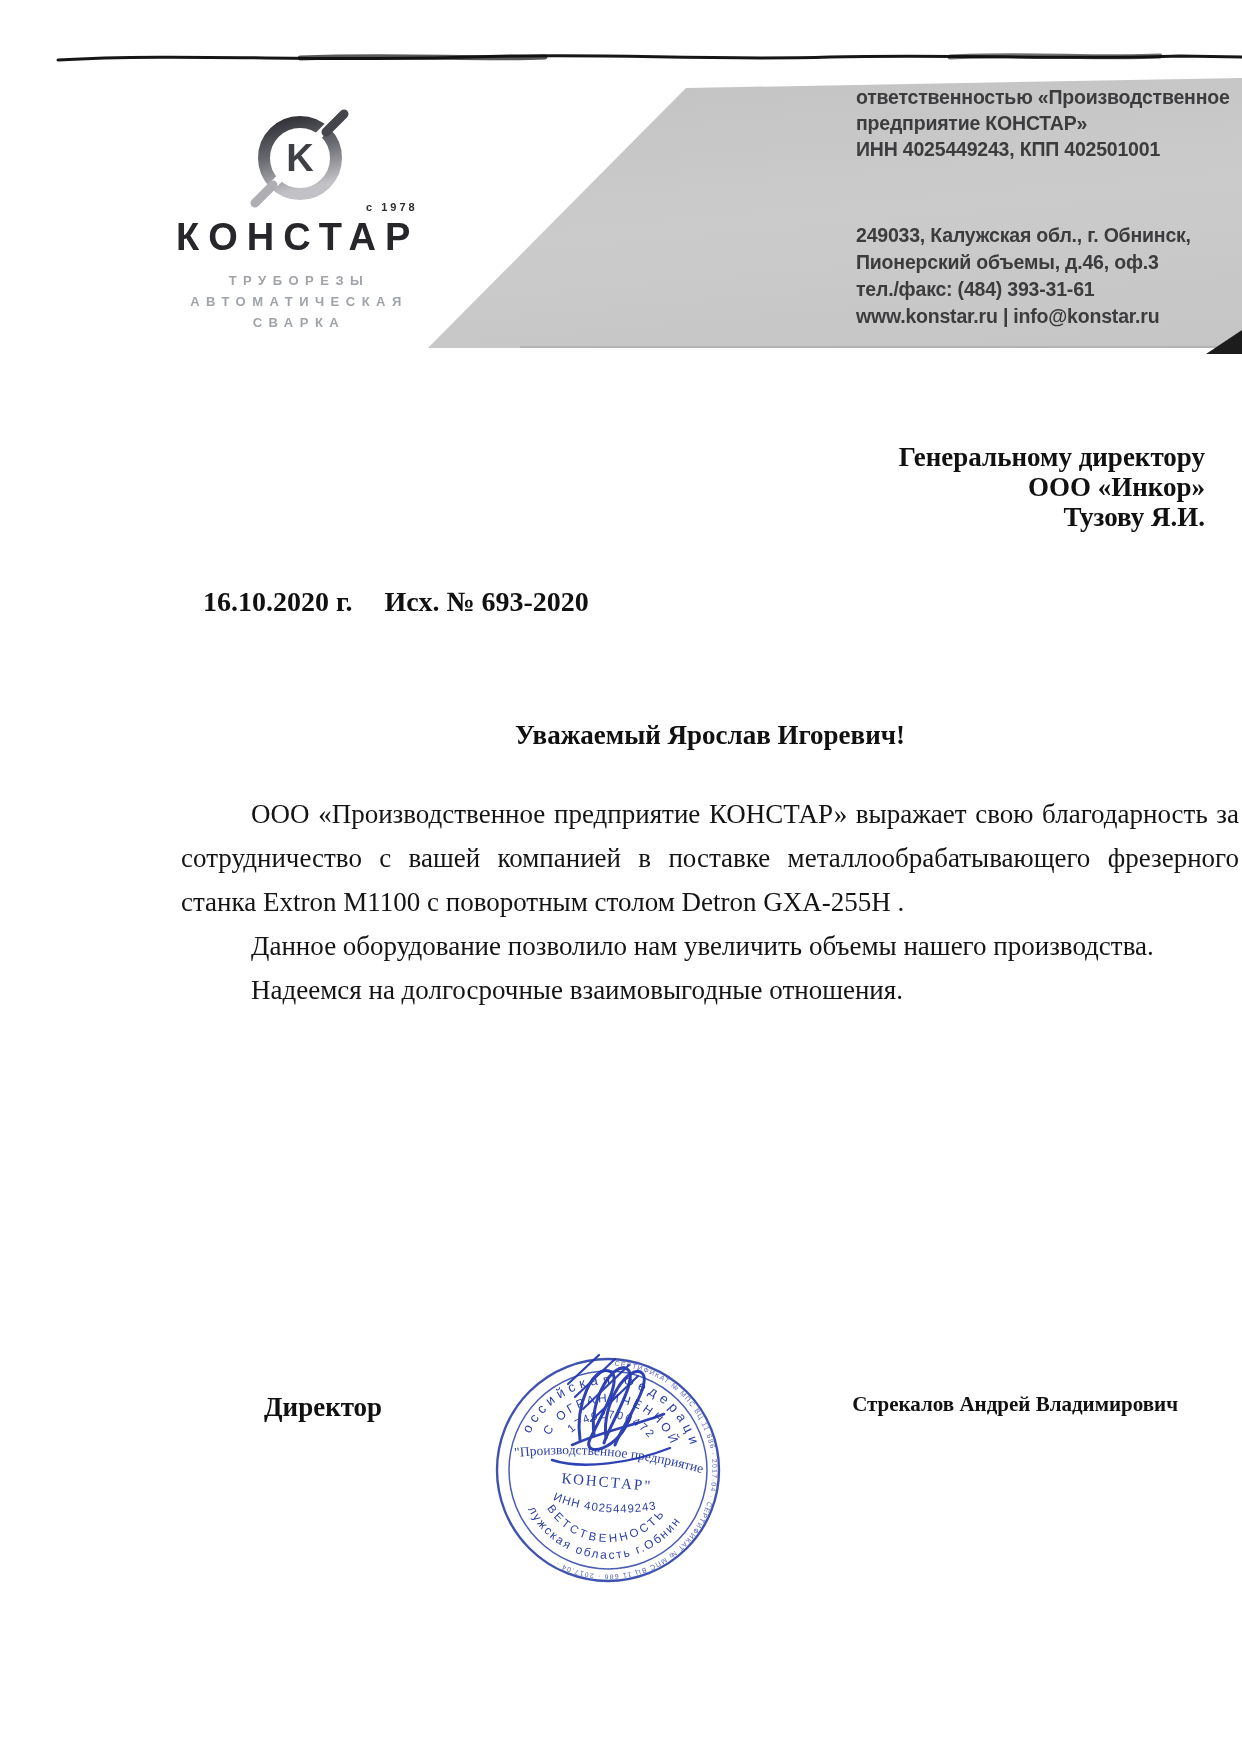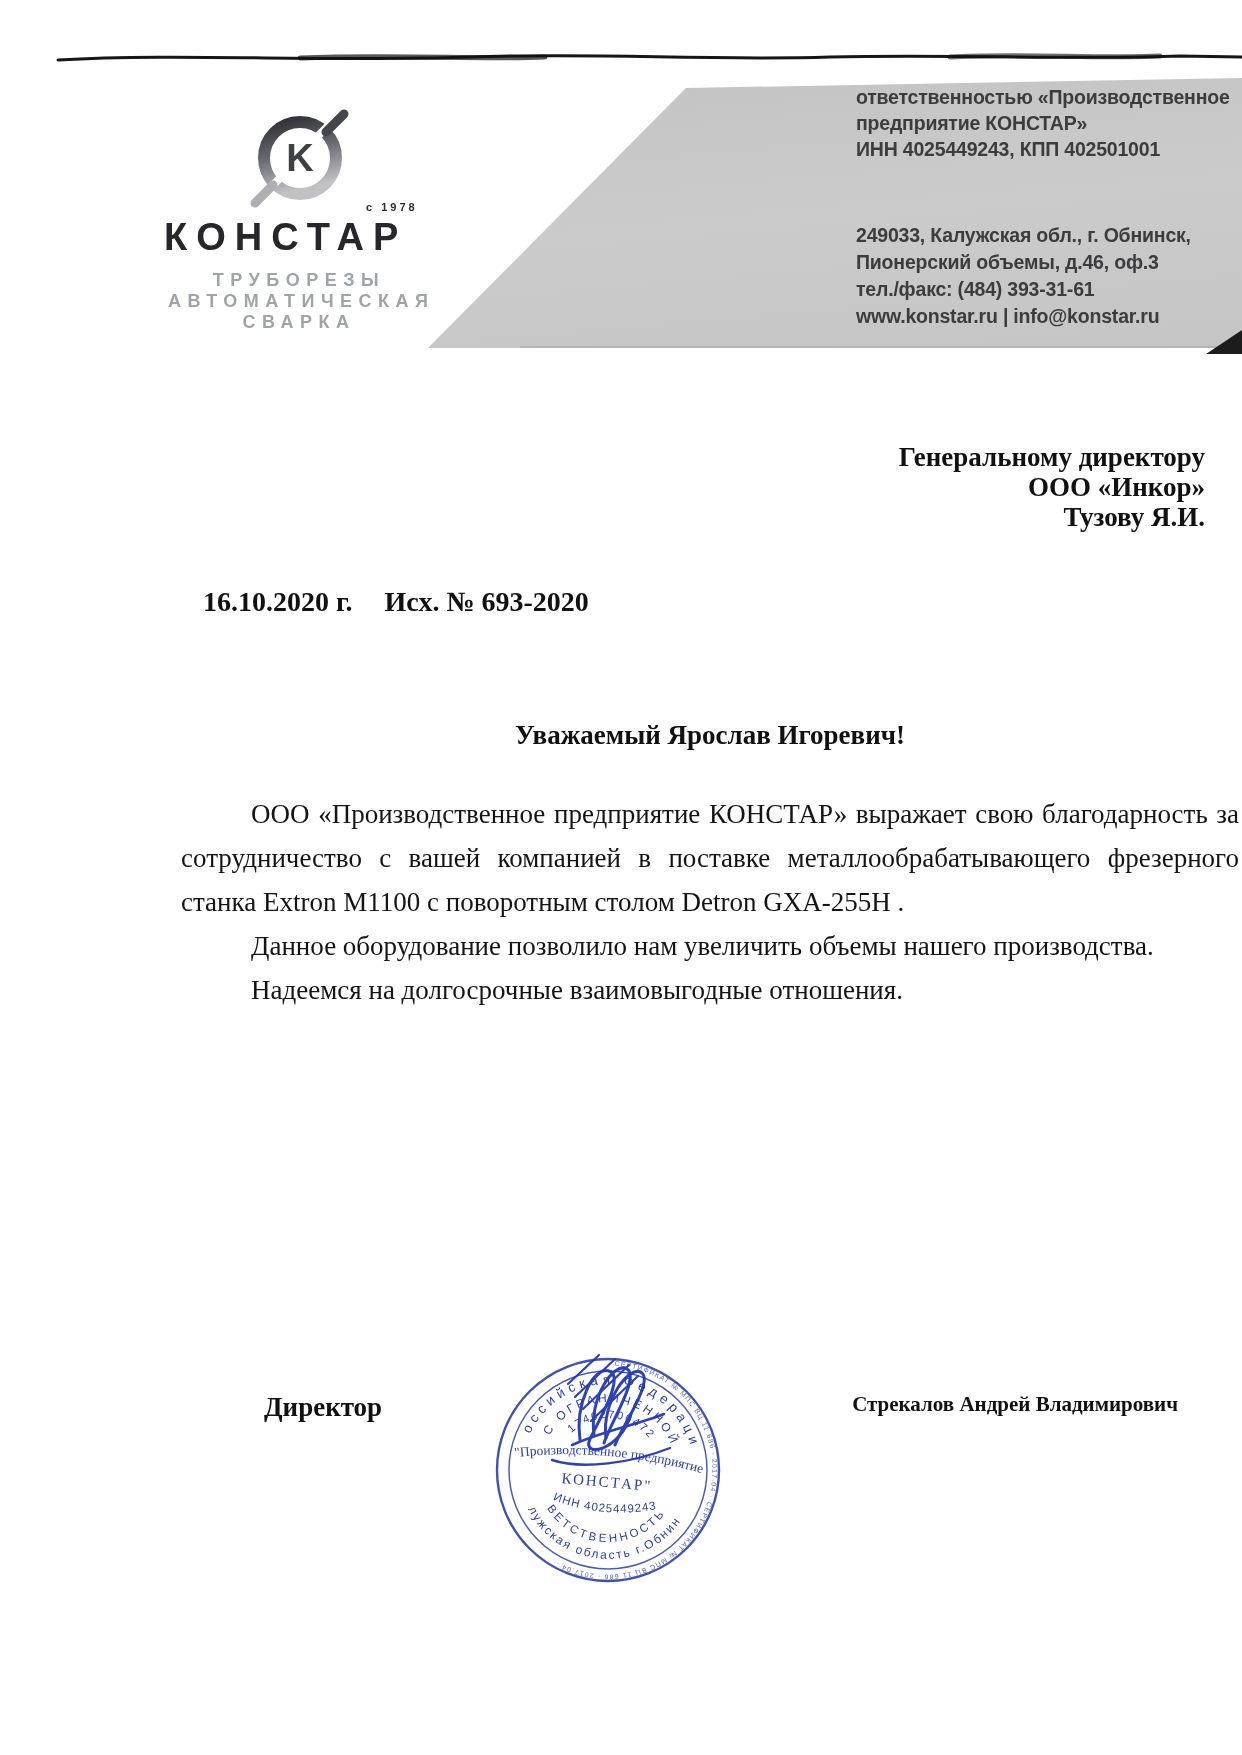--- a/index.html
+++ b/index.html
@@ -22,27 +22,27 @@
     clip-path:polygon(100% 0,100% 100%,0 100%);
   }
   
   .logo-mark{position:absolute;left:248px;top:108px;}
   .logo-since{
     position:absolute;left:366px;top:201px;width:60px;
     font-family:"Liberation Sans", sans-serif;font-size:11px;font-weight:bold;
     letter-spacing:3px;color:#2d2d30;
   }
   .logo-brand{
-    position:absolute;left:164px;top:216px;
+    position:absolute;left:176px;top:216px;
     font-family:"Liberation Sans", sans-serif;font-size:38px;font-weight:bold;
     letter-spacing:9px;color:#26262b;white-space:nowrap;
   }
   .logo-tagline{
     position:absolute;left:168px;top:270px;width:262px;text-align:center;
-    font-family:"Liberation Sans", sans-serif;font-size:18px;font-weight:bold;
+    font-family:"Liberation Sans", sans-serif;font-size:13px;font-weight:bold;
     letter-spacing:6.5px;color:#a0a4a9;line-height:21px;
   }
   
   .hd-block{
     position:absolute;left:856px;white-space:nowrap;
     font-family:"Liberation Sans", sans-serif;font-size:19.5px;font-weight:bold;
     color:#3c3c3e;letter-spacing:-0.2px;
   }
   .hd-company{top:84px;line-height:26px;}
   .hd-contact{top:222px;line-height:27px;}

